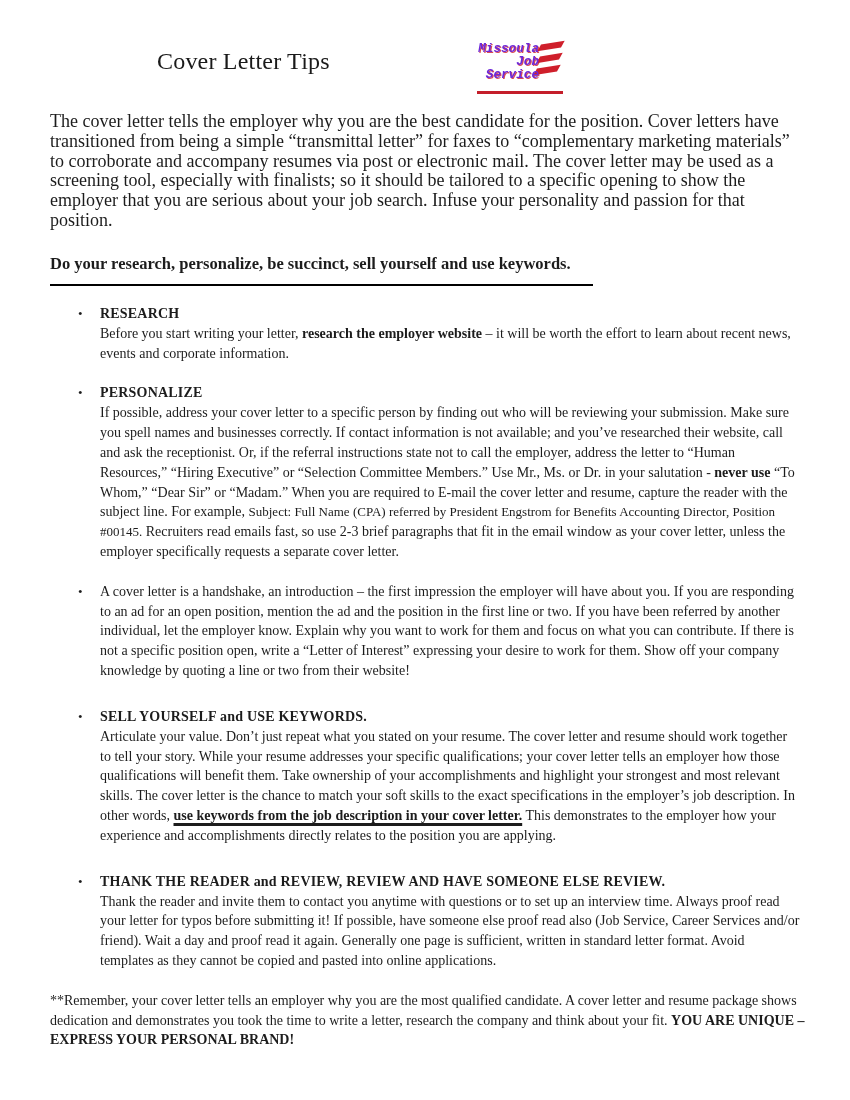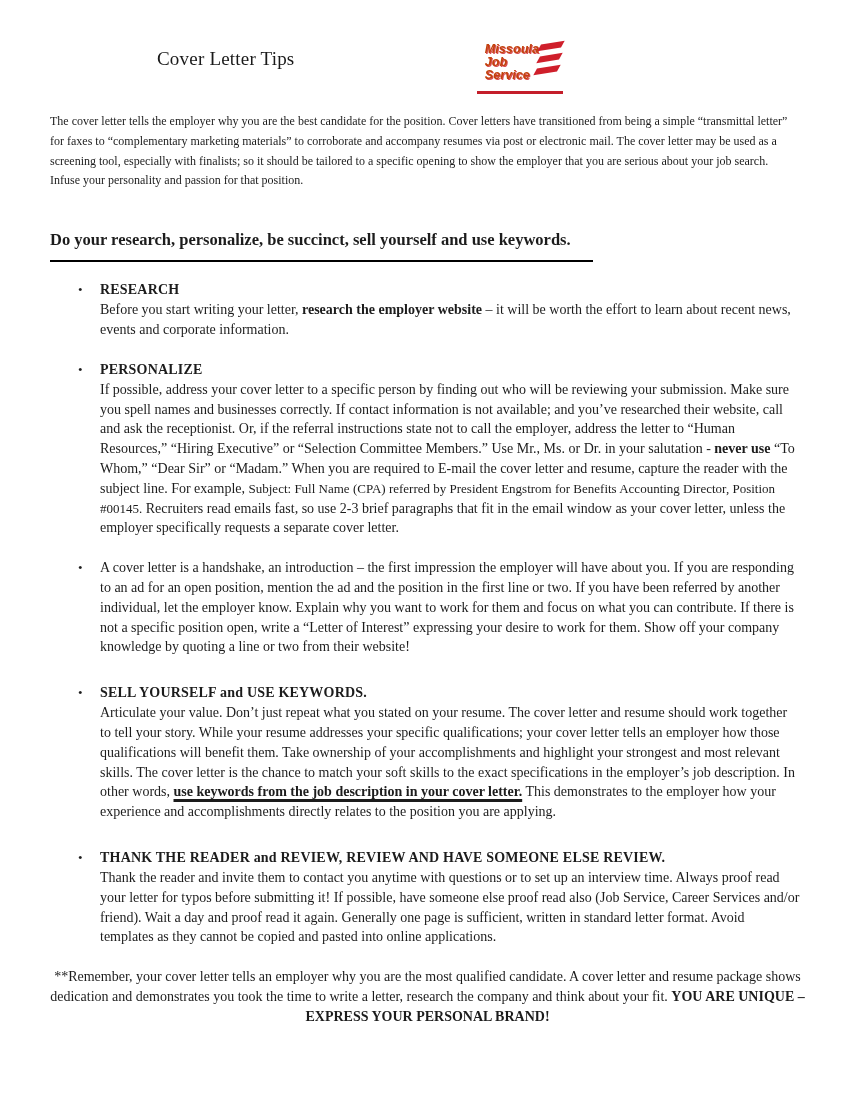--- a/index.html
+++ b/index.html
@@ -6,56 +6,56 @@
   .page{
     width:850px;height:1100px;position:relative;background:#ffffff;
     font-family:"Liberation Serif",serif;color:#1c1c1c;overflow:hidden;
   }
   .content{padding:0 50px;}
 
   
   .header{position:relative;height:102px;}
   .doc-title{
     position:absolute;left:157px;top:48px;
-    font-size:19px;font-weight:400;color:#1a1a1a;letter-spacing:.2px;white-space:nowrap;
+    font-size:24px;font-weight:400;color:#1a1a1a;letter-spacing:.2px;white-space:nowrap;
   }
   .logo{position:absolute;left:467px;top:40px;width:96px;height:56px;}
   .logo-text{
-    position:absolute;right:24px;top:3px;text-align:left;
-    font-family:Liberation Sans, sans-serif;font-style:italic;font-weight:700;
-    font-size:12.5px;line-height:13px;color:#c2410c;
+    position:absolute;right:24px;top:3px;text-align:right;
+    font-family:Liberation Mono, monospace;font-style:italic;font-weight:700;
+    font-size:12.5px;line-height:13px;color:#6d28d9;
     text-shadow:1px 1px 0 rgba(207,31,43,.8);
     letter-spacing:.1px;white-space:nowrap;
   }
   .logo-flag{position:absolute;right:0;top:0;width:30px;height:42px;}
   .stripe{position:absolute;height:6px;background:#cf1f2b;transform:rotate(-9deg) skewX(-38deg);}
   .s1{width:24px;right:0;top:3px;}
   .s2{width:23px;right:2px;top:15px;}
   .s3{width:24px;right:4px;top:27px;}
   .logo-underline{position:absolute;left:10px;right:0;bottom:2px;height:3px;background:#c41e2a;}
 
   
-  .intro{margin:10px 0 16px 0;font-size:12px;line-height:19.8px;width:750px;}
+  .intro{margin:10px 0 0 0;font-size:18px;line-height:19.8px;width:750px;}
   .section-heading{
     margin:22px 0 0 0;display:inline-block;
     font-size:16.5px;font-weight:700;line-height:21px;
     border-bottom:2.5px solid #000;padding-bottom:10px;padding-right:22px;
   }
   ul.tips{list-style:none;margin:18px 0 0 0;padding:0 0 0 28px;}
   ul.tips li{display:flex;margin:0 0 20px 0;}
   ul.tips li:nth-child(3){margin-bottom:26px;}
   ul.tips li:nth-child(4){margin-bottom:26px;}
   .marker{width:22px;flex:0 0 22px;font-size:13px;line-height:20px;}
   .li-body{flex:1;max-width:700px;}
   .li-heading{font-size:14px;font-weight:700;line-height:20px;letter-spacing:.2px;}
   .para{margin:0;font-size:14px;line-height:19.8px;}
   .sb{font-weight:700;margin-top:44px;}
   .sbu{font-weight:700;text-decoration:underline;text-decoration-thickness:2.5px;text-underline-offset:2.5px;}
   .ssm{font-size:13px;}
-  .closing{margin:8px 0 0 0;font-size:14px;line-height:19.8px;width:755px;text-align:center;}
+  .closing{margin:8px 0 0 0;font-size:14px;line-height:19.8px;width:755px;}
 </style>
 </head>
 <body>
 
 <div class="page">
 
   <div class="header">
     <div class="doc-title">Cover Letter Tips</div>
 
     <div class="logo">

